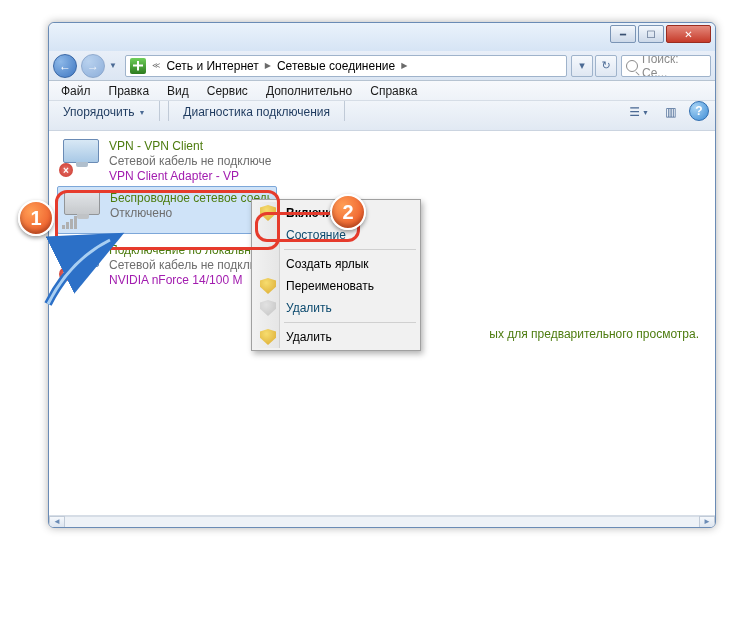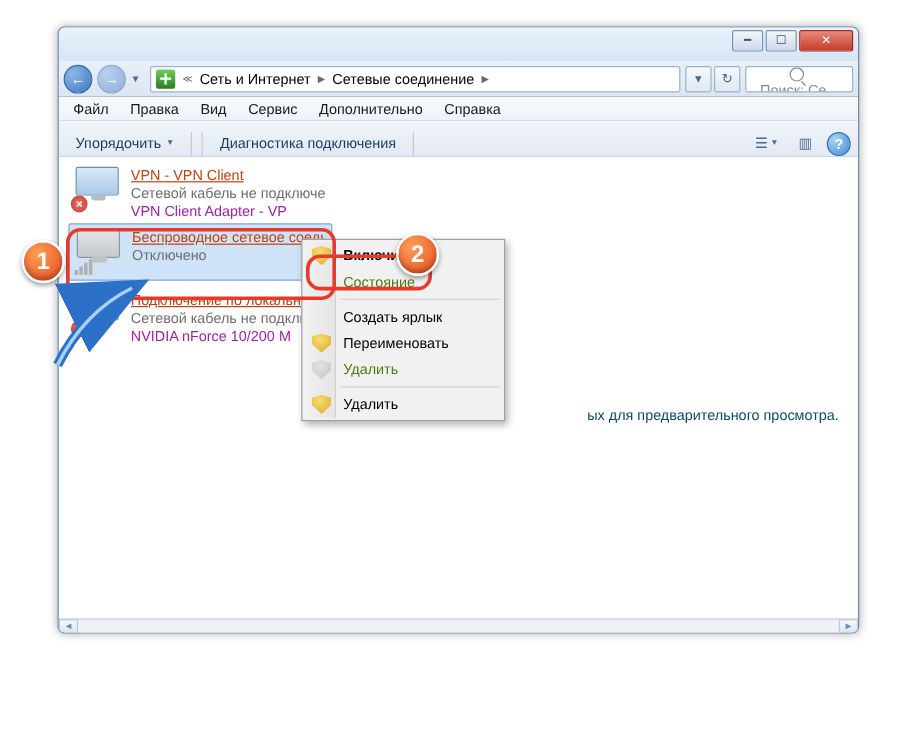--- a/index.html
+++ b/index.html
@@ -12,54 +12,54 @@
   .nav-btn { width: 24px; height: 24px; border-radius: 50%; background: radial-gradient(circle at 30% 30%, #8db8e8,#3f77c2); border: 1px solid #3a67a5; display: flex; align-items: center; justify-content: center; color: #fff; font-size: 12px; }
   .nav-btn.fwd { opacity: 0.5; }
   .addr-drop { width: 12px; font-size: 8px; color: #4b6a94; }
   .address { flex: 1; height: 22px; background: #fff; border: 1px solid #9fb3cb; border-radius: 2px; display: flex; align-items: center; padding: 0 4px; gap: 6px; overflow: hidden; }
   .addr-icon { width: 16px; height: 16px; background: linear-gradient(#6fcf5a,#2b7a1e); border-radius: 2px; position: relative; flex-shrink: 0; }
   .addr-icon::after { content:""; position:absolute; left:3px; top:3px; width:10px; height:10px; background:#fff; clip-path:polygon(0 40%, 40% 40%, 40% 0, 60% 0, 60% 40%, 100% 40%, 100% 60%, 60% 60%, 60% 100%, 40% 100%, 40% 60%, 0 60%);}
   .bc { color: #000; white-space: nowrap; }
   .bc-sep { color: #6a6a6a; font-size: 8px; }
   .addr-tools { display: flex; gap: 2px; }
   .sq-btn { width: 22px; height: 22px; background: linear-gradient(#f6f9fd,#dfe7f2); border: 1px solid #9fb3cb; border-radius: 2px; display: flex; align-items: center; justify-content: center; font-size: 11px; color: #4b6a94; }
-  .search { width: 90px; height: 22px; background: #fff; border: 1px solid #9fb3cb; border-radius: 2px; display: flex; align-items: center; padding: 0 4px; color: #8b8b8b; overflow: hidden; flex-direction: column; }
+  .search { width: 90px; height: 22px; background: #fff; border: 1px solid #9fb3cb; border-radius: 2px; display: flex; align-items: center; padding: 0 4px; color: #8b8b8b; overflow: hidden; }
   .search-icon { width: 12px; height: 12px; border: 1px solid #8b8b8b; border-radius: 50%; margin-right: 4px; position: relative; flex-shrink: 0; }
   .search-icon::after { content:""; position:absolute; right:-3px; bottom:-3px; width:5px; height:1px; background:#8b8b8b; transform:rotate(45deg); }
   .menubar { height: 20px; background: linear-gradient(#f7f9fc,#eef2f8); border-bottom: 1px solid #d6dde6; display: flex; align-items: center; padding: 0 4px; gap: 2px; }
   .menu-item { padding: 2px 8px; color: #1a1a1a; }
-  .toolbar { height: 30px; background: linear-gradient(#f1f5fa,#e1e9f3); border-bottom: 1px solid #cbd4e0; display: flex; align-items: flex-end; padding: 0 6px; gap: 4px; }
+  .toolbar { height: 30px; background: linear-gradient(#f1f5fa,#e1e9f3); border-bottom: 1px solid #cbd4e0; display: flex; align-items: flex-start; padding: 0 6px; gap: 4px; }
   .tb-btn { padding: 4px 8px; color: #1e3a5f; display: flex; align-items: center; gap: 4px; border-radius: 2px; }
   .tb-sep { width: 1px; height: 20px; background: #c0cad7; margin: 0 2px; }
   .drop-arrow { font-size: 7px; color: #4b6a94; }
   .view-btn { width: 28px; height: 22px; display: flex; align-items: center; justify-content: center; color: #4b6a94; gap: 2px; }
   .help-btn { width: 20px; height: 20px; border-radius: 50%; background: radial-gradient(circle at 30% 30%, #a9d4f5,#3e8dd6); color: #fff; display: flex; align-items: center; justify-content: center; font-weight: bold; border: 1px solid #2f6db0; }
   .content { position: relative; height: 384px; background: #fff; }
   .conn { position: absolute; left: 8px; width: 220px; display: flex; padding: 4px 6px; gap: 6px; }
   .conn.selected { background: #cfe3f8; border: 1px solid #7da7d9; border-radius: 2px; }
   .conn-icon { width: 40px; height: 38px; position: relative; flex-shrink: 0; }
   .monitor { width: 36px; height: 24px; background: linear-gradient(#d8e8f5,#a9c9e6); border: 1px solid #6a8bb5; border-radius: 2px; position: relative; }
   .monitor::after { content:""; position:absolute; bottom:-5px; left:12px; width:12px; height:5px; background:#b0bfcd; border-radius:0 0 2px 2px; }
   .red-x { position: absolute; left: -4px; bottom: 0; width: 14px; height: 14px; background: radial-gradient(#e8726a,#c8372c); border-radius: 50%; color:#fff; font-size:10px; display:flex; align-items:center; justify-content:center; font-weight:bold; }
   .signal { position: absolute; left: -2px; bottom: 0; width: 16px; height: 14px; display: flex; align-items: flex-end; gap: 1px; }
   .signal div { width: 3px; background: #b0b0b0; }
   .signal div:nth-child(1){height:4px;} .signal div:nth-child(2){height:7px;} .signal div:nth-child(3){height:10px;} .signal div:nth-child(4){height:13px;}
   .conn-text { line-height: 1.25; overflow: hidden; }
-  .conn-name { color: #c2410c; white-space: nowrap; text-decoration: underline; }
+  .conn-name { color: #4d7c0f; white-space: nowrap; }
   .conn-status { color: #6e6e6e; white-space: nowrap; }
   .conn-adapter { color: #a21caf; white-space: nowrap; }
   .ctx-menu { position: absolute; width: 170px; background: #f1f1f1; border: 1px solid #a0a0a0; box-shadow: 2px 3px 6px rgba(0,0,0,0.3); padding: 2px; }
   .ctx-gutter { position: absolute; left: 2px; top: 2px; bottom: 2px; width: 26px; background: linear-gradient(to right,#f1f1f1,#e6e6e6); border-right: 1px solid #d0d0d0; }
   .ctx-item { position: relative; padding: 4px 8px 4px 32px; white-space: nowrap; display: flex; align-items: center; }
   .ctx-item.bold { font-weight: bold; }
-  .ctx-item.disabled { color: #4d7c0f; }
+  .ctx-item.disabled { color: #0c4a6e; }
   .ctx-sep { height: 1px; background: #d0d0d0; margin: 3px 2px 3px 30px; }
   .ctx-icon { position: absolute; left: 6px; top: 50%; transform: translateY(-50%); width: 16px; height: 16px; border-radius: 2px; }
   .shield { background: radial-gradient(circle at 40% 30%, #f7dd6f,#d9a82f); clip-path: polygon(50% 0, 100% 15%, 100% 55%, 50% 100%, 0 55%, 0 15%); }
-  .preview-text { position: absolute; right: 16px; top: 208px; color: #0c4a6e; margin-left: 20px; }
+  .preview-text { position: absolute; right: 16px; top: 196px; color: #4d7c0f; margin-left: 20px; }
   .statusbar { position: absolute; bottom: 0; left: 0; right: 0; height: 12px; background: #f1f5fa; border-top: 1px solid #d6dde6; display: flex; align-items: center; }
   .scroll-btn { width: 16px; height: 12px; background: linear-gradient(#f5f8fc,#dde5ef); border: 1px solid #c0cad7; font-size: 8px; display: flex; align-items: center; justify-content: center; color: #6a8bb5; }
   .scroll-track { flex: 1; height: 12px; background: #eef2f7; border-top: 1px solid #d6dde6; border-bottom: 1px solid #d6dde6; }
   .callout { position: absolute; width: 36px; height: 36px; border-radius: 50%; background: radial-gradient(circle at 35% 30%, #ff9e55,#e84a1f); border: 2px solid #fff; box-shadow: 0 2px 4px rgba(0,0,0,0.4), inset 0 -3px 4px rgba(0,0,0,0.25); color: #fff; font-size: 20px; font-weight: bold; display: flex; align-items: center; justify-content: center; z-index: 50; }
   .highlight { position: absolute; border: 3px solid #e63b2c; border-radius: 12px; z-index: 48; pointer-events: none; }
   .arrow-svg { position: absolute; z-index: 49; pointer-events: none; }
 </style>
 </head>
 <body>
 
@@ -146,21 +146,21 @@
     </div>
 
     <div class="conn" style="top:108px">
       <div class="conn-icon">
         <div class="monitor"></div>
         <div class="red-x">×</div>
       </div>
       <div class="conn-text">
         <div class="conn-name">Подключение по локальной сети</div>
         <div class="conn-status">Сетевой кабель не подключен</div>
-        <div class="conn-adapter">NVIDIA nForce 10/200 M</div>
+        <div class="conn-adapter">NVIDIA nForce 14/100 M</div>
       </div>
     </div>
 
     <div class="ctx-menu" style="left:202px; top:68px;">
       <div class="ctx-gutter"></div>
       <div class="ctx-item bold">
         <div class="ctx-icon shield"></div>
         <span>Включить</span>
       </div>
       <div class="ctx-item disabled">Состояние</div>

